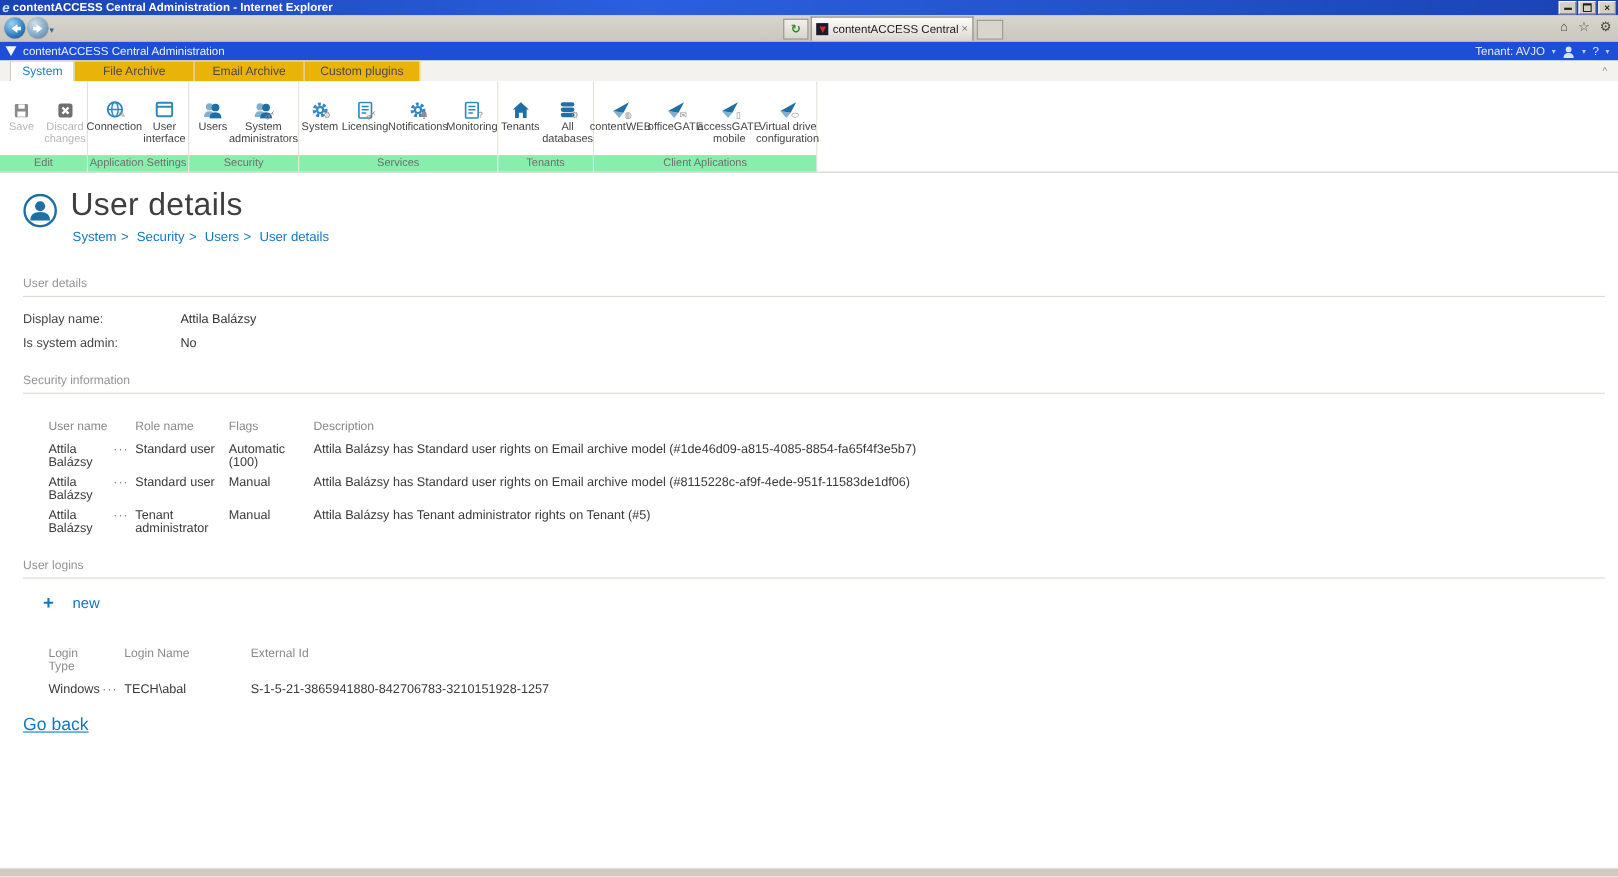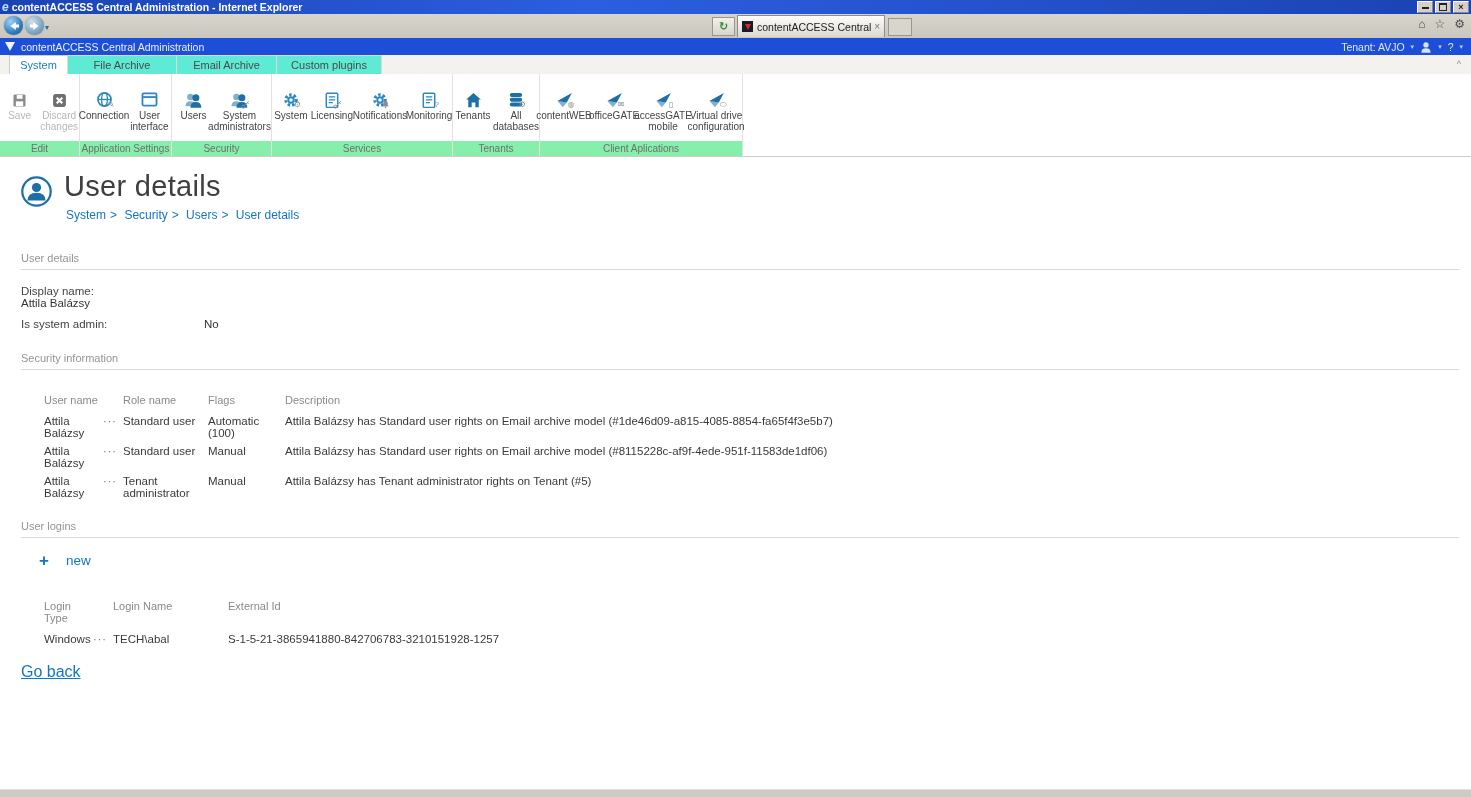--- a/index.html
+++ b/index.html
@@ -46,21 +46,21 @@
   .appbar{position:absolute;left:0;top:38px;width:100%;height:17px;background:#1d4ed8;color:#eaf2f9;
     display:flex;align-items:center;font-size:10.5px;}
   .applogo{margin:0 6px 0 5px;display:inline-block;width:0;height:0;
     border-left:5px solid transparent;border-right:5px solid transparent;border-top:9px solid #f0f6fb;position:relative;}
   .appbar-right{position:absolute;right:8px;top:0;height:17px;display:flex;align-items:center;gap:6px;color:#dfeaf4;}
   .appbar-right .caret{font-size:7px;color:#b8cfe2;}
   .appbar-right .person-ic{font-size:10px;}
   
   .tabstrip{position:absolute;left:0;top:55px;width:100%;height:19px;background:#f4f2ef;}
   .rtab{position:absolute;top:0;height:19px;box-sizing:border-box;border:1px solid #ddd9d2;border-bottom:none;
-    display:flex;align-items:center;justify-content:center;font-size:11px;color:#4a4a4a;background:#5eead4;}
+    display:flex;align-items:center;justify-content:center;font-size:11px;color:#4a4a4a;background:#eab308;}
   .rtab.active{background:#fff;color:#1e7bc4;border-color:#cfccc5;}
   .collapse-chevron{position:absolute;right:10px;top:4px;color:#8a8a8a;font-size:9px;}
   
   .ribbon{position:absolute;left:0;top:74px;width:100%;height:83px;background:#fff;border-bottom:1px solid #cfccc5;box-sizing:border-box;display:flex;}
   .rgroup{display:flex;flex-direction:column;border-right:1px solid #e4e1db;}
   .rgroup .btnrow{flex:1;display:flex;align-items:flex-start;justify-content:center;padding-top:4px;}
   .rgroup .glabel{height:15px;background:#86efac;font-size:10px;color:#6f6f6f;display:flex;align-items:center;justify-content:center;}
   .rfill{flex:1;}
   .rbtn{width:46px;margin:0 1px;display:flex;flex-direction:column;align-items:center;font-size:10px;color:#444;text-align:center;line-height:1.1;}
   .rbtn .ric{height:30px;display:flex;align-items:flex-end;justify-content:center;margin-bottom:2px;position:relative;color:#2d87c3;}
@@ -444,25 +444,25 @@
       <a href="#">System</a><span class="sep">&gt;</span>
       <a href="#">Security</a><span class="sep">&gt;</span>
       <a href="#">Users</a><span class="sep">&gt;</span>
       <a href="#">User details</a>
     </div>
   </div>
 
   <div class="section" style="margin-top:4px;">
     <div class="seclabel">User details</div>
   </div>
-  <div class="fieldrow" style="margin-top:15px;flex-direction:column;">
+  <div class="fieldrow" style="margin-top:15px;">
     <span class="flabel">Display name:</span>
     <span class="fvalue">Attila Balázsy</span>
   </div>
-  <div class="fieldrow" style="margin-top:9px;gap:40px;">
+  <div class="fieldrow" style="margin-top:9px;">
     <span class="flabel">Is system admin:</span>
     <span class="fvalue">No</span>
   </div>
 
   <div class="section" style="margin-top:22px;">
     <div class="seclabel">Security information</div>
   </div>
   <div class="tbl sec-grid" style="margin-top:24px;">
     <span class="hrow">User name</span>
     <span class="hrow"></span>

